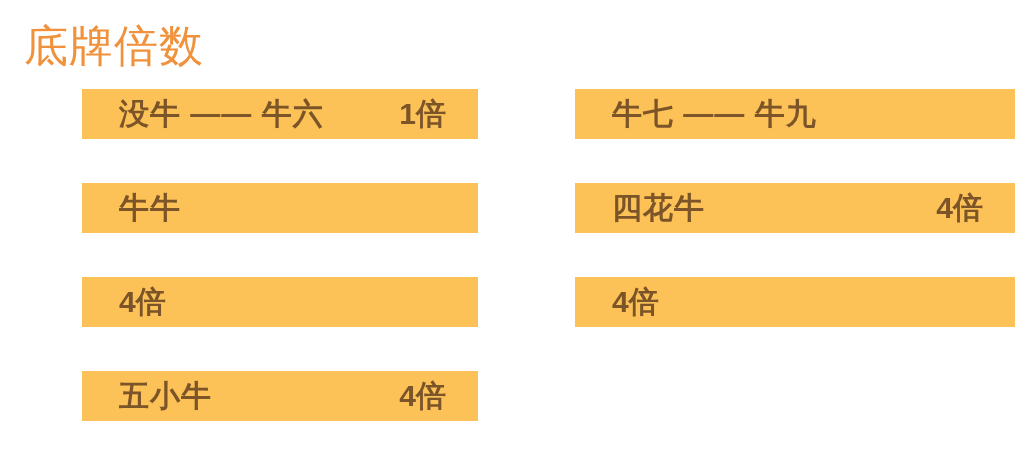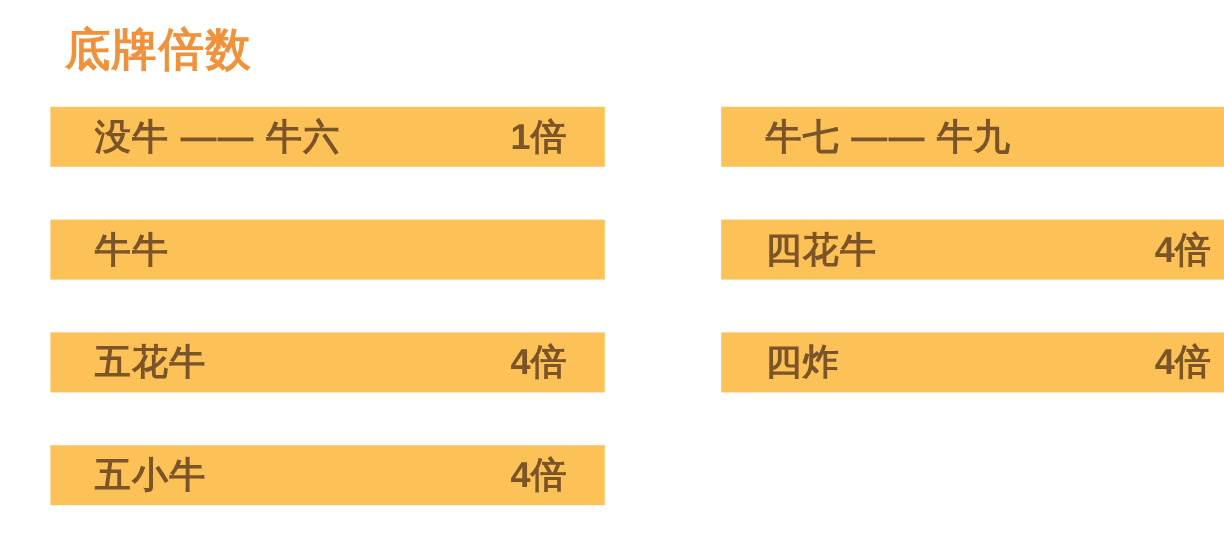--- a/index.html
+++ b/index.html
@@ -9,24 +9,24 @@
   }
   body {
     width: 1020px;
     height: 455px;
     position: relative;
     overflow: hidden;
     font-family: "Liberation Sans", "DejaVu Sans", sans-serif;
   }
   .page-title {
     position: absolute;
-    left: 54px;
+    left: 24px;
     top: 22px;
-    font-size: 38px;
-    font-weight: bold;
+    font-size: 44px;
+    font-weight: normal;
     color: var(--title-color, #F0923C);
     letter-spacing: 1px;
     line-height: 1.1;
     white-space: nowrap;
   }
   .columns {
     position: absolute;
     left: 42px;
     top: 89px;
     display: flex;
@@ -43,57 +43,55 @@
     background: var(--row-bg, #FCC257);
     display: flex;
     align-items: center;
     justify-content: space-between;
     padding: 0 32px 0 37px;
     font-size: 30px;
     font-weight: bold;
     color: var(--row-text, #7B5428);
     white-space: nowrap;
   }
-  .col-left .row  { width: 462px; }
+  .col-left .row  { width: 396px; margin-left: 40px; }
   .col-right .row { width: 440px; }
   .hand-label { letter-spacing: 1px; }
   .mult-value { letter-spacing: 0px; text-align: center; }
 </style>
 </head>
 <body style="background: rgb(255, 255, 255);">
 
 <div class="page-title">底牌倍数</div>
 
 <div class="columns">
 
   <div class="col col-left">
     <div class="row">
       <span class="hand-label">没牛 —— 牛六</span>
       <span class="mult-value">1倍</span>
     </div>
     <div class="row">
       <span class="hand-label">牛牛</span>
     </div>
     <div class="row">
-      <span class="hand-label">五花牛</span>
       <span class="mult-value">4倍</span>
     </div>
     <div class="row">
       <span class="hand-label">五小牛</span>
       <span class="mult-value">4倍</span>
     </div>
   </div>
 
   <div class="col col-right">
     <div class="row">
       <span class="hand-label">牛七 —— 牛九</span>
     </div>
     <div class="row">
       <span class="hand-label">四花牛</span>
       <span class="mult-value">4倍</span>
     </div>
     <div class="row">
-      <span class="hand-label">四炸</span>
       <span class="mult-value">4倍</span>
     </div>
   </div>
 
 </div>
 
 </body></html>

